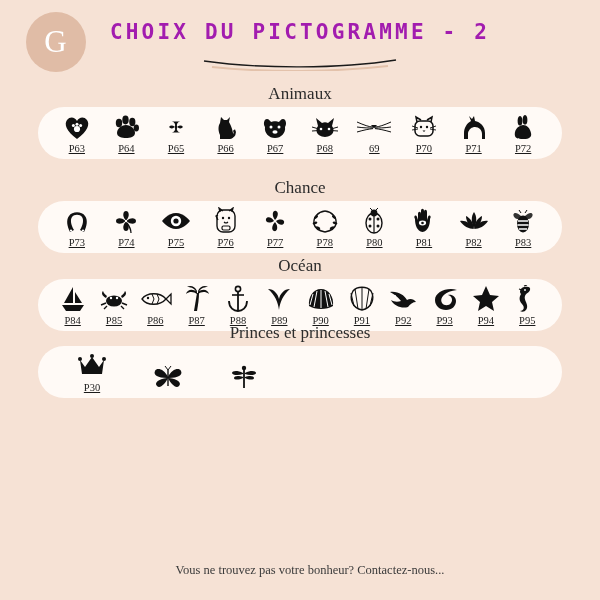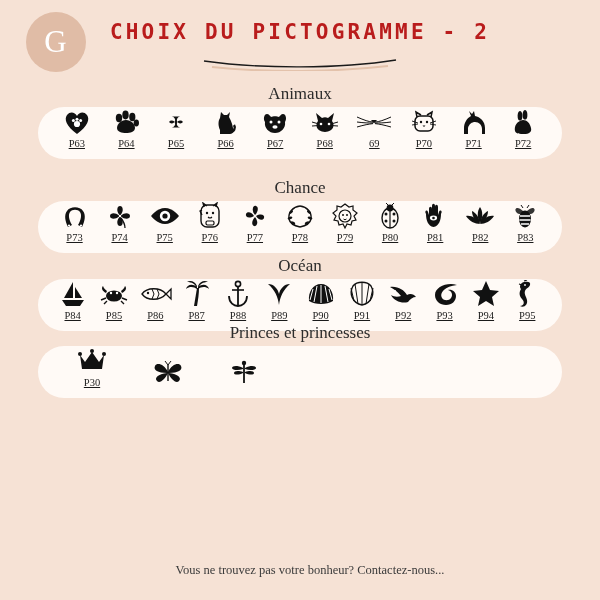--- a/index.html
+++ b/index.html
@@ -39,21 +39,21 @@
   .title {
     position: absolute;
     left: 0;
     right: 0;
     top: 20px;
     text-align: center;
     font-family: "DejaVu Sans Mono", monospace;
     font-weight: bold;
     font-size: 21px;
     letter-spacing: 3.2px;
-    color: #b91c1c;
+    color: #a21caf;
   }
   .title-underline {
     position: absolute;
     left: 50%;
     top: 57px;
     transform: translateX(-50%);
     width: 200px;
     height: 14px;
   }
 
@@ -68,21 +68,21 @@
     font-family: "Liberation Serif", serif;
     font-size: 17px;
     color: #2b2b2b;
     margin-bottom: 3px;
   }
   .pill {
     background: #fffaf6;
     border-radius: 26px;
     height: 52px;
     display: flex;
-    align-items: flex-start;
+    align-items: center;
     padding: 0 14px;
     box-sizing: border-box;
   }
   .items {
     display: flex;
     align-items: flex-end;
     justify-content: space-around;
     width: 100%;
   }
   .items.left {
@@ -337,32 +337,20 @@
               <ellipse cx="5" cy="15" rx="2.4" ry="1.3" fill="#111" transform="rotate(-10 5 15)"></ellipse>
               <ellipse cx="8" cy="20" rx="2.4" ry="1.3" fill="#111" transform="rotate(25 8 20)"></ellipse>
               <ellipse cx="24" cy="9" rx="2.4" ry="1.3" fill="#111" transform="rotate(40 24 9)"></ellipse>
               <ellipse cx="25" cy="15" rx="2.4" ry="1.3" fill="#111" transform="rotate(10 25 15)"></ellipse>
               <ellipse cx="22" cy="20" rx="2.4" ry="1.3" fill="#111" transform="rotate(-25 22 20)"></ellipse>
             </svg>
         </div>
         <div class="code">P78</div>
       </div>
 
-      <div class="item">
-        <div class="glyph">
-          <svg width="28" height="28" viewBox="0 0 28 28">
-              <path d="M14 2 L18 5 L22 4 L22 8 L26 11 L23 14 L25 18 L21 19 L20 23 L16 22 L14 26 L12 22 L8 23 L7 19 L3 18 L5 14 L2 11 L6 8 L6 4 L10 5 Z" stroke="#111" stroke-width="1.2" fill="none"></path>
-              <circle cx="14" cy="14" r="6" stroke="#111" stroke-width="1.2" fill="none"></circle>
-              <circle cx="12" cy="13" r="1" fill="#111"></circle>
-              <circle cx="16" cy="13" r="1" fill="#111"></circle>
-              <path d="M12.5 17 Q14 18.6,15.5 17" stroke="#111" stroke-width="1" fill="none"></path>
-            </svg>
-        </div>
-        <div class="code">P79</div>
-      </div>
 
       <div class="item">
         <div class="glyph">
           <svg width="24" height="28" viewBox="0 0 24 28">
               <ellipse cx="12" cy="16" rx="8" ry="10" stroke="#111" stroke-width="1.4" fill="none"></ellipse>
               <path d="M12 6 L12 26" stroke="#111" stroke-width="1.2"></path>
               <circle cx="12" cy="6" r="3.4" fill="#111"></circle>
               <circle cx="8" cy="12" r="1.5" fill="#111"></circle>
               <circle cx="16" cy="12" r="1.5" fill="#111"></circle>
               <circle cx="8" cy="19" r="1.5" fill="#111"></circle>

